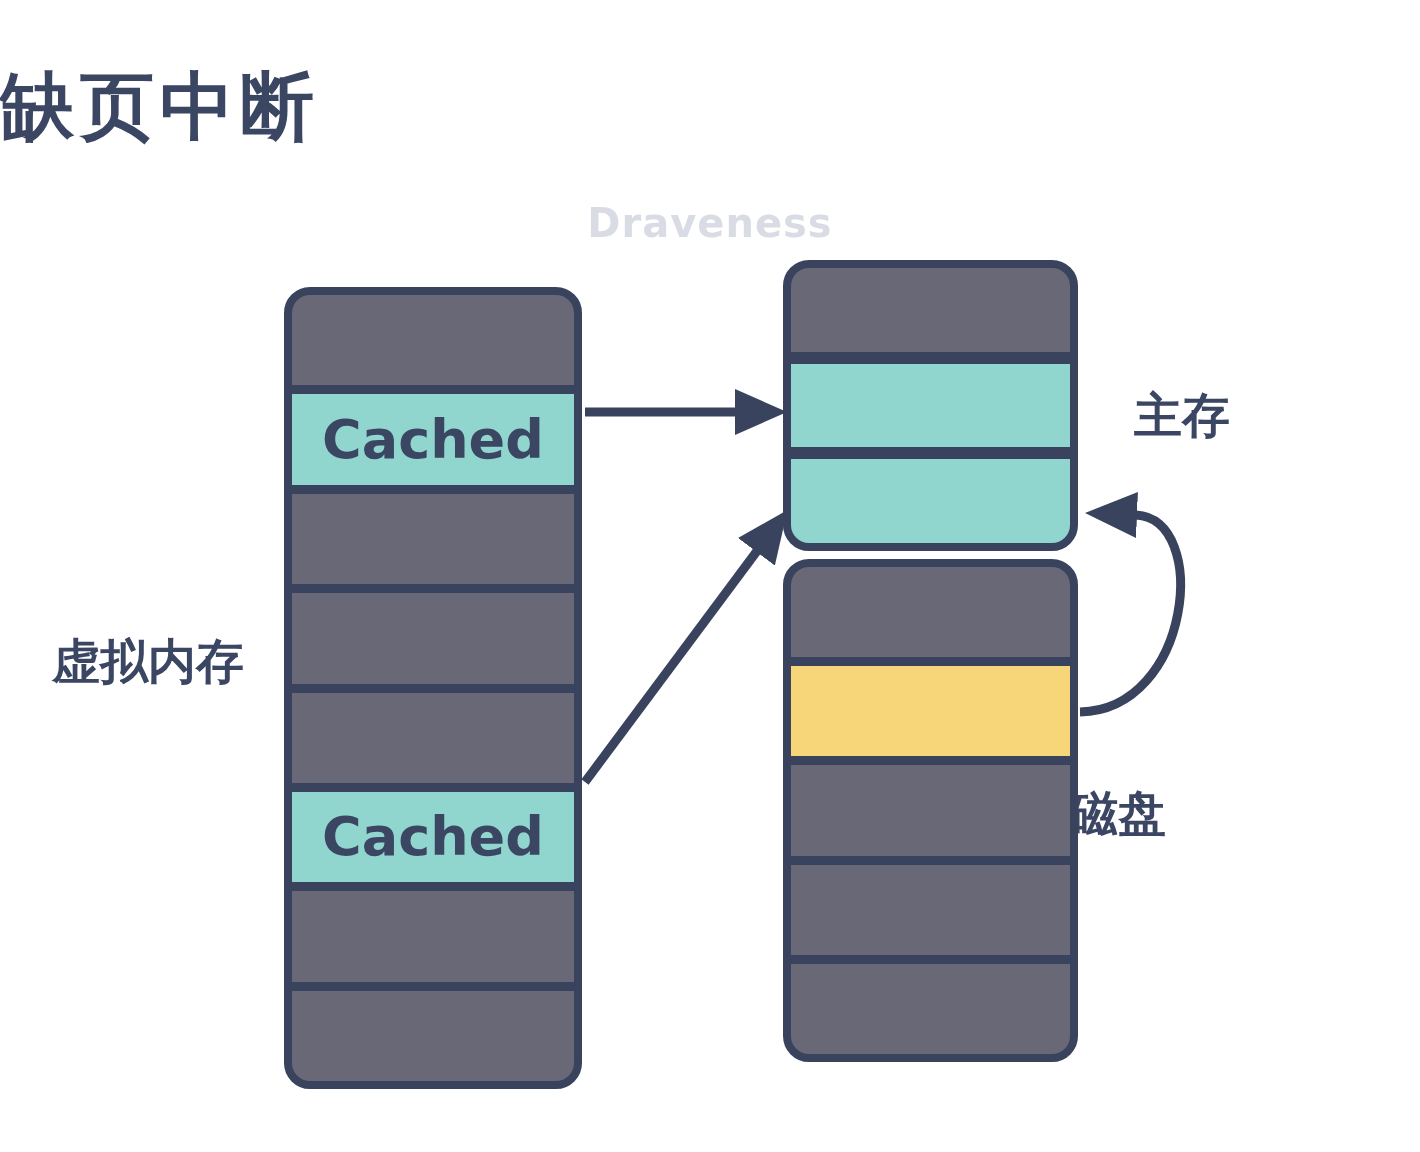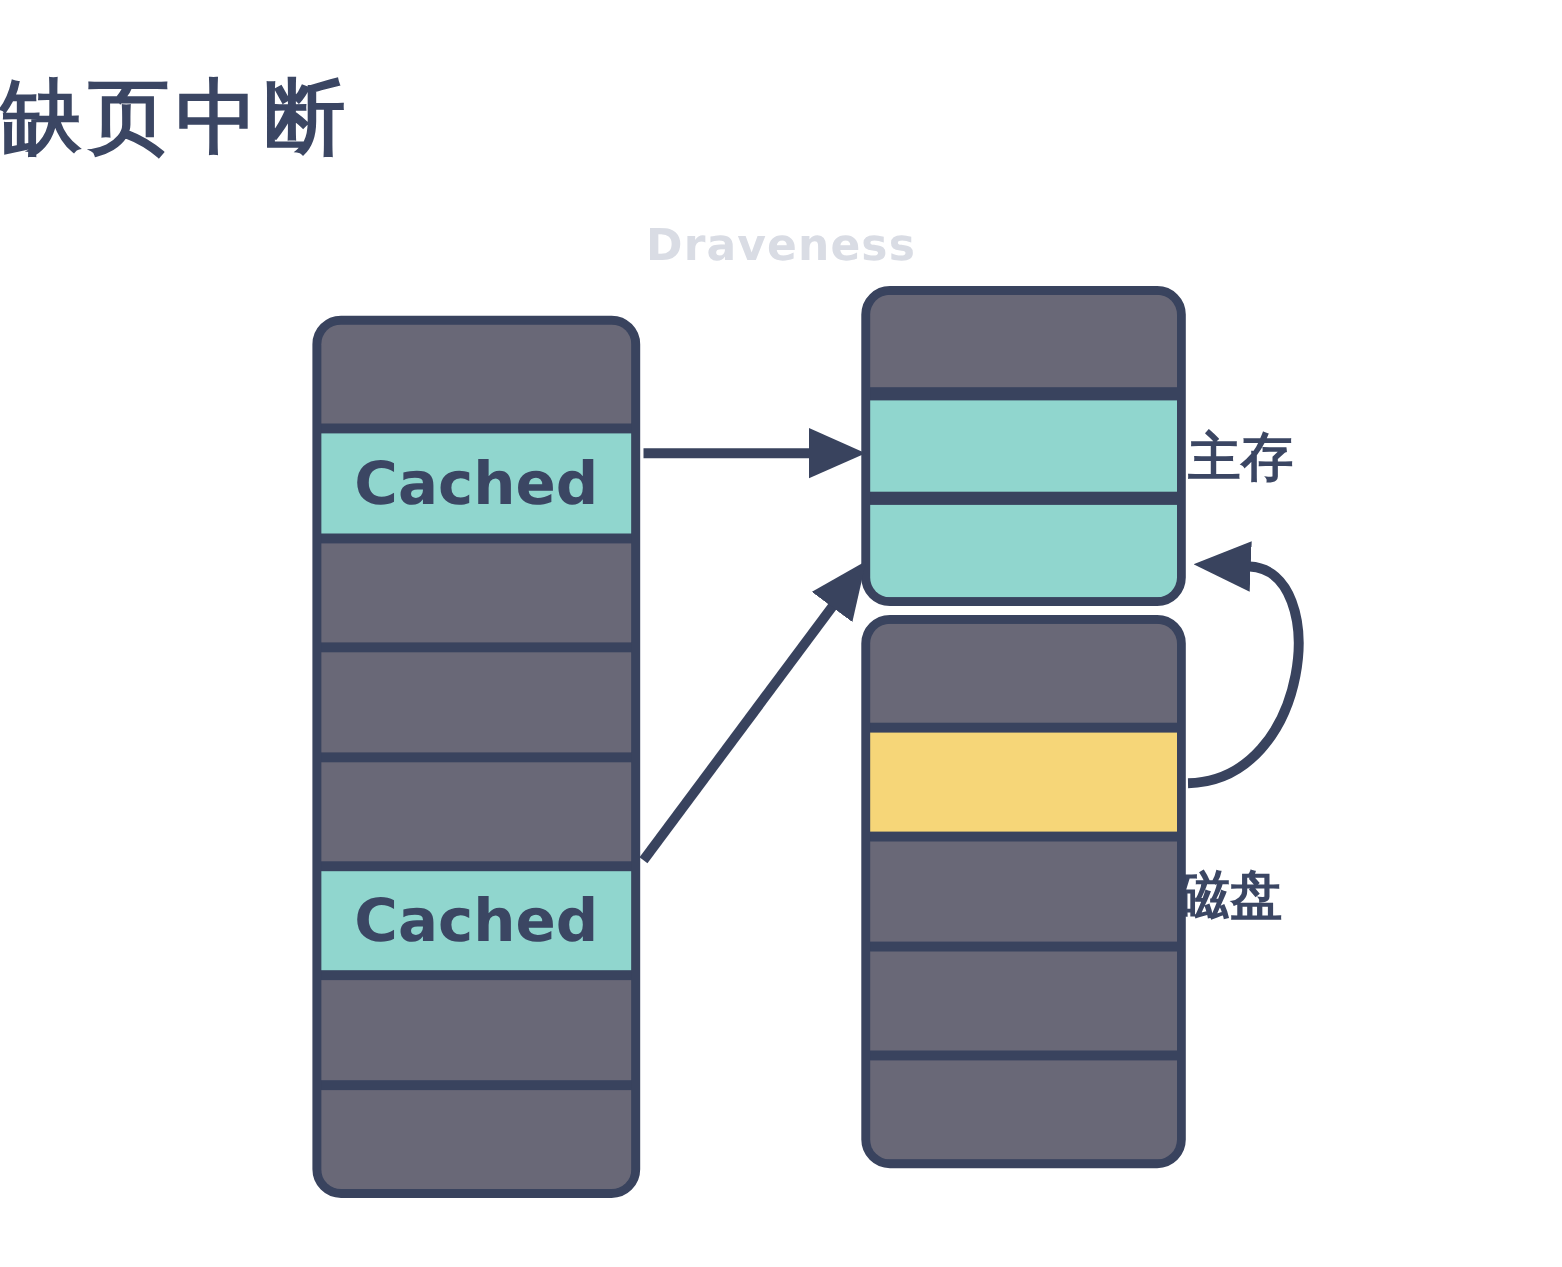--- a/index.html
+++ b/index.html
@@ -22,21 +22,21 @@
     font-size:40px;font-weight:800;letter-spacing:1px;
     color:var(--subtitle-gray);
   }
   .side-label{
     position:absolute;
     font-size:48px;font-weight:800;
     color:var(--ink);
     white-space:nowrap;
   }
   #vm-label{left:52px;top:630px;}
-  #mm-label{left:1080px;top:384px;}
+  #mm-label{left:1134px;top:384px;}
   #disk-label{left:1070px;top:782px;}
 
   .membox{
     position:absolute;
     border:8px solid var(--border);
     border-radius:26px;
     background:var(--border);
     display:flex;flex-direction:column;
     overflow:hidden;
     box-sizing:border-box;
@@ -62,20 +62,21 @@
   }
 </style>
 </head>
 <body>
 
 <div id="canvas">
 
   <div class="title">缺页中断</div>
   <div class="subtitle">Draveness</div>
 
+  <div class="side-label" id="vm-label">虚拟内存</div>
   <div class="side-label" id="mm-label">主存</div>
   <div class="side-label" id="disk-label">磁盘</div>
 
   <div class="membox" id="vm-column">
       <div class="seg seg-gray"></div>
       <div class="seg seg-teal">
         <span class="seg-label">Cached</span>
       </div>
       <div class="seg seg-gray"></div>
       <div class="seg seg-gray"></div>

